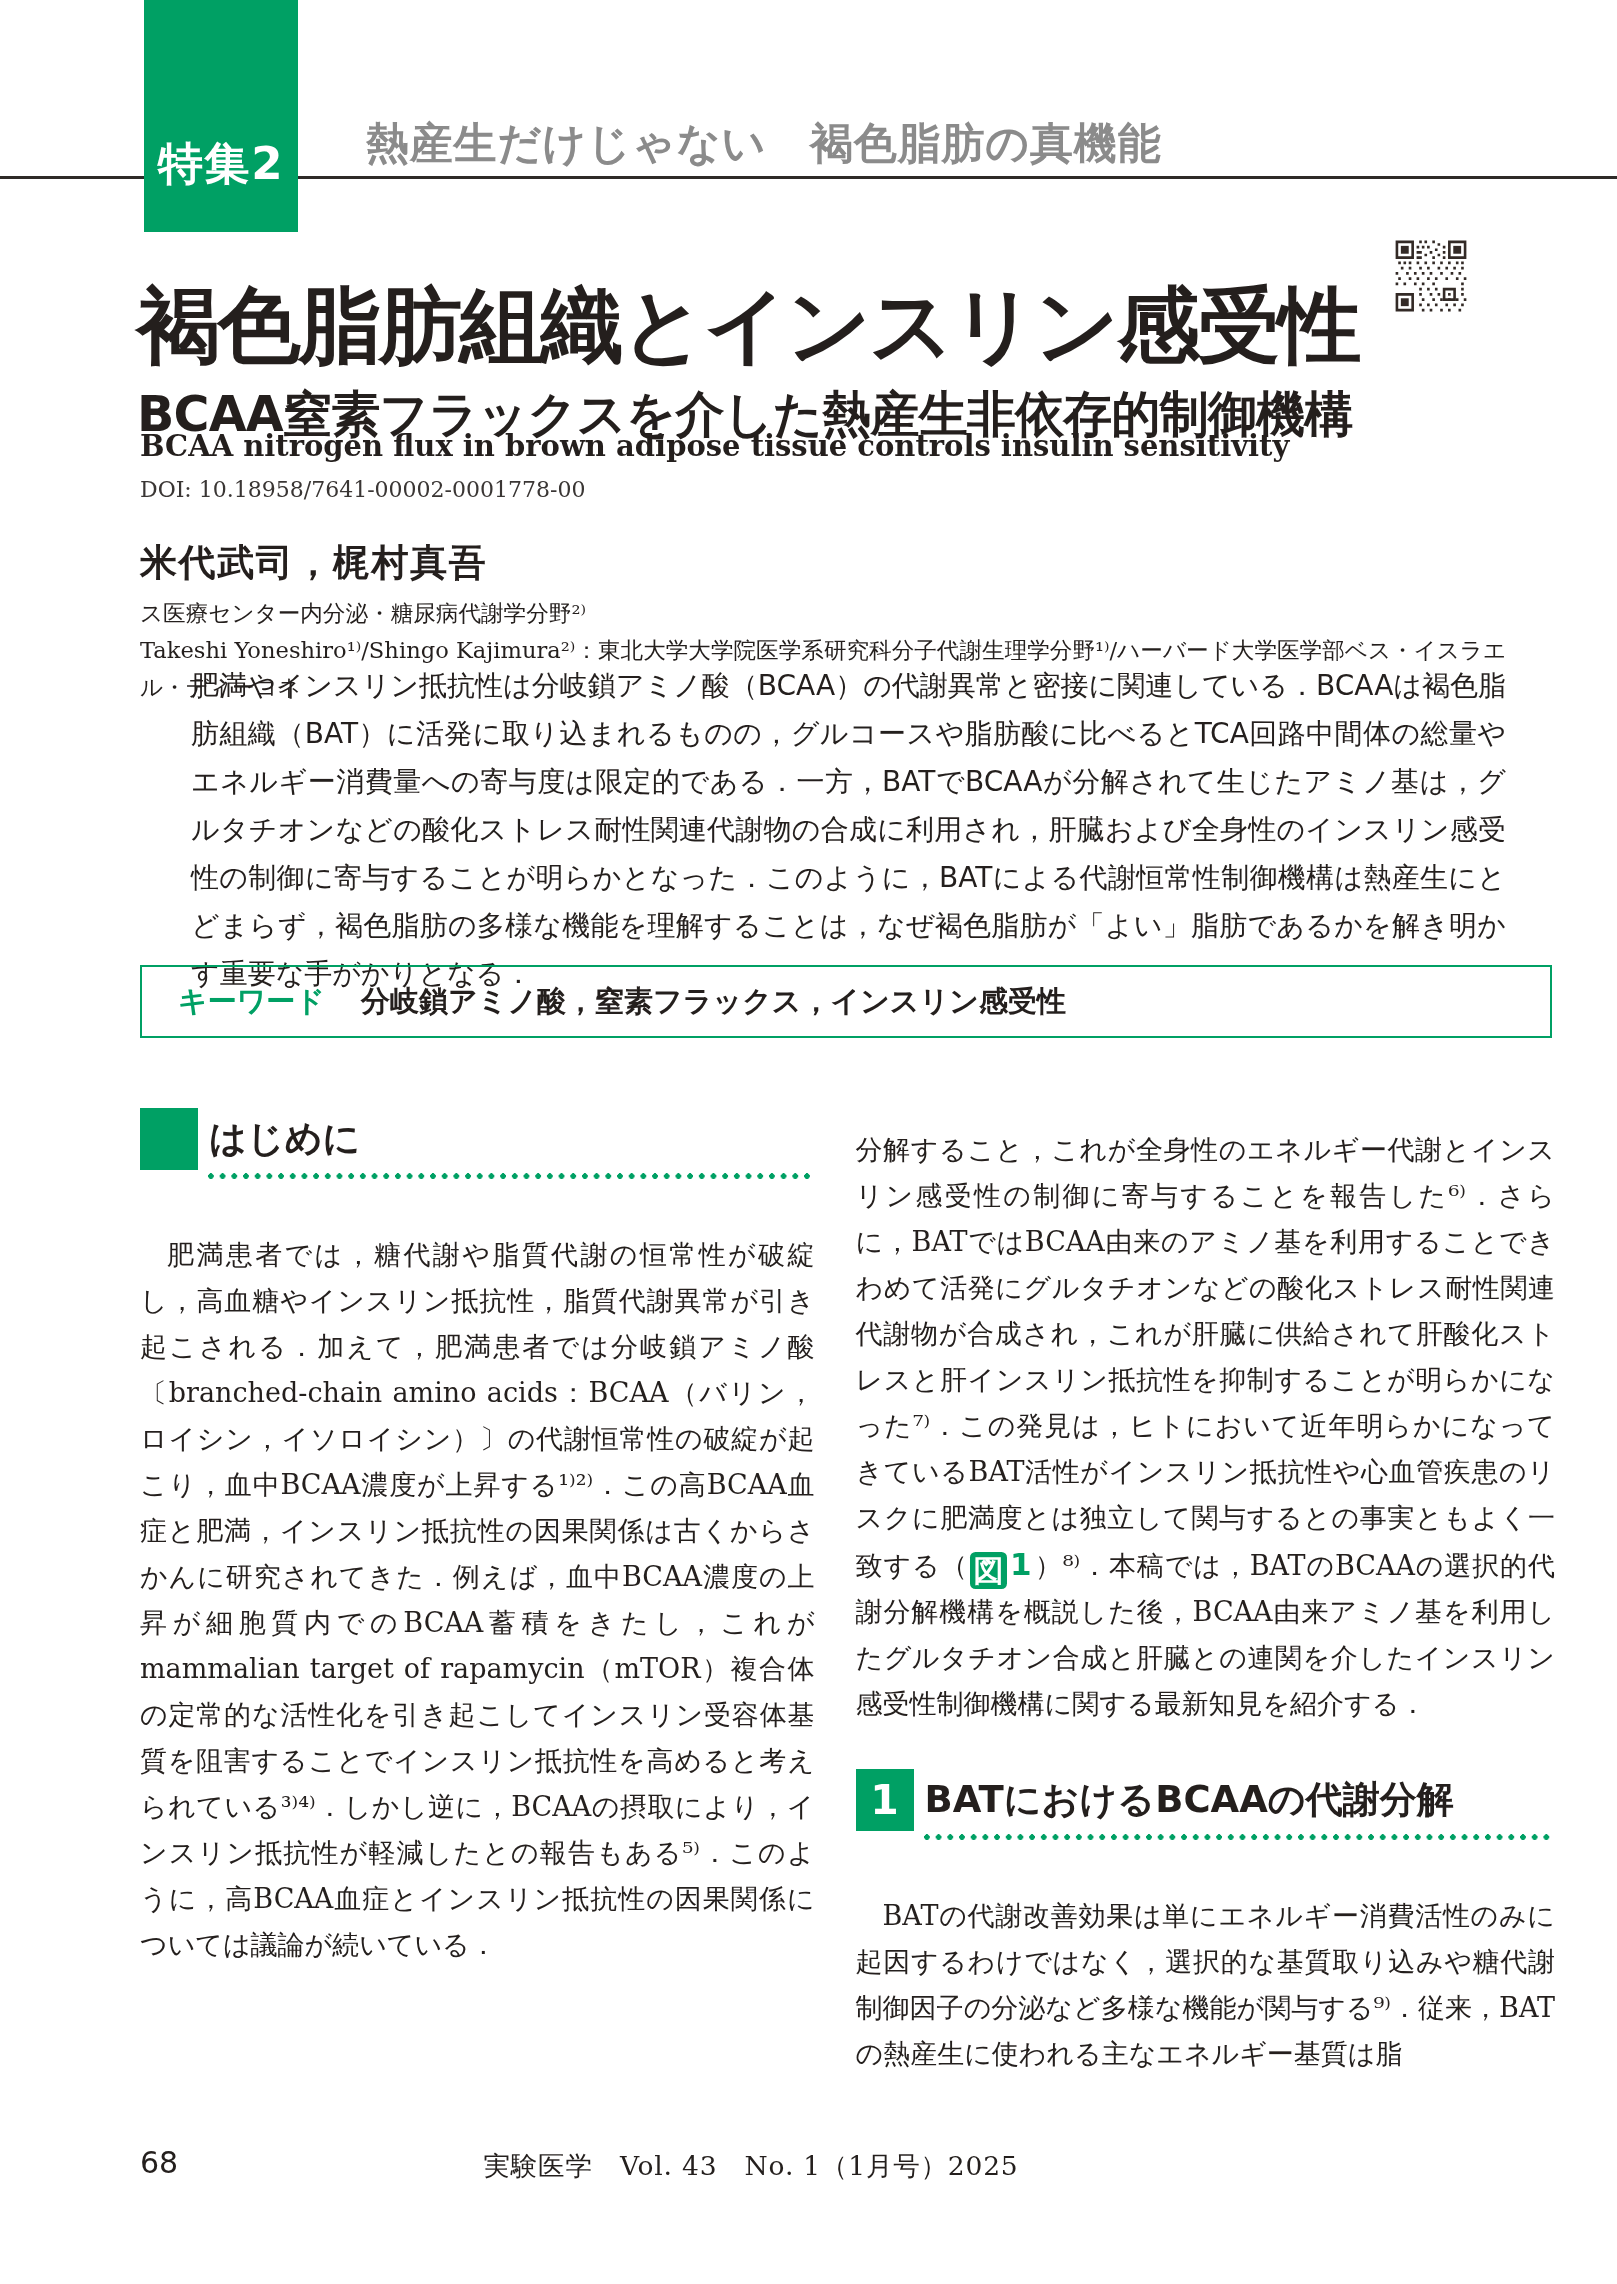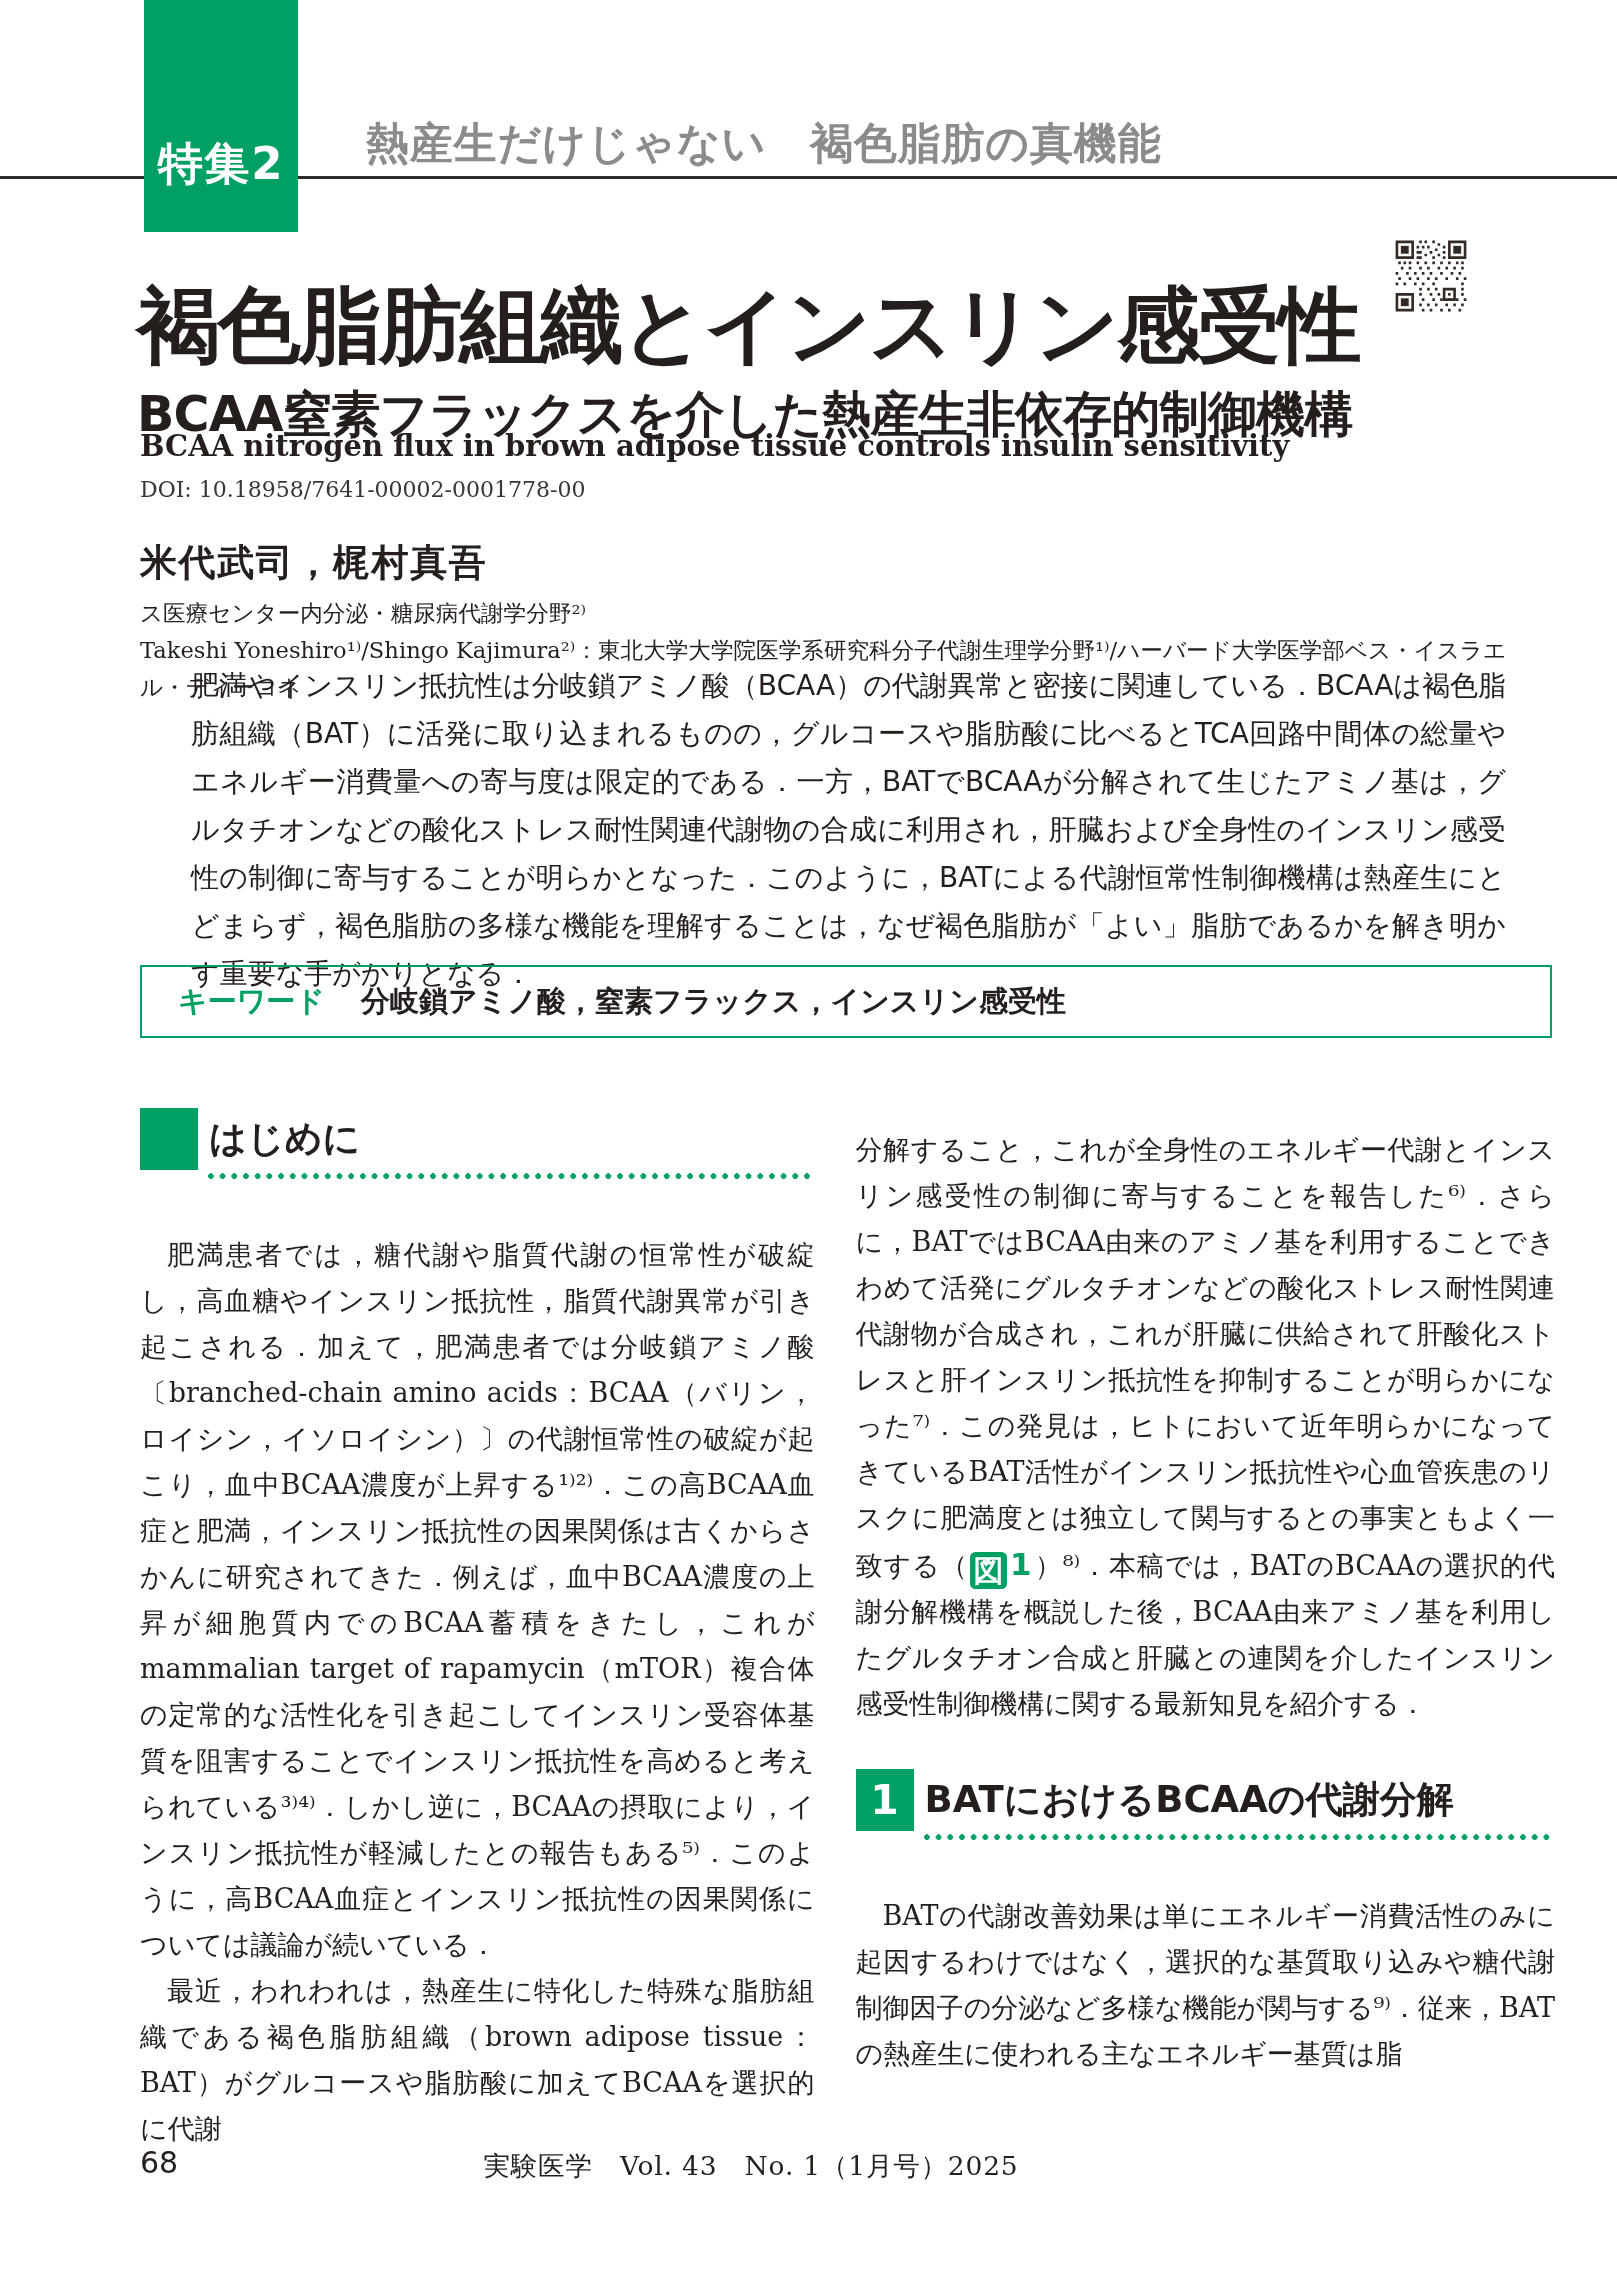--- a/index.html
+++ b/index.html
@@ -168,21 +168,20 @@
 
   <div class="body-cols">
 
     <div class="col-left">
       <div class="sec-head">
         <span class="sec-square"></span>
         <div class="sec-title">はじめに</div>
         <div class="sec-dots"></div>
       </div>
       <p class="para indent mt-after-head">肥満患者では，糖代謝や脂質代謝の恒常性が破綻し，高血糖やインスリン抵抗性，脂質代謝異常が引き起こされる．加えて，肥満患者では分岐鎖アミノ酸〔branched-chain amino acids：BCAA（バリン，ロイシン，イソロイシン）〕の代謝恒常性の破綻が起こり，血中BCAA濃度が上昇する¹⁾²⁾．この高BCAA血症と肥満，インスリン抵抗性の因果関係は古くからさかんに研究されてきた．例えば，血中BCAA濃度の上昇が細胞質内でのBCAA蓄積をきたし，これがmammalian target of rapamycin（mTOR）複合体の定常的な活性化を引き起こしてインスリン受容体基質を阻害することでインスリン抵抗性を高めると考えられている³⁾⁴⁾．しかし逆に，BCAAの摂取により，インスリン抵抗性が軽減したとの報告もある⁵⁾．このように，高BCAA血症とインスリン抵抗性の因果関係については議論が続いている．</p>
-      <p class="para indent">最近，われわれは，熱産生に特化した特殊な脂肪組織である褐色脂肪組織（brown adipose tissue：BAT）がグルコースや脂肪酸に加えてBCAAを選択的に代謝</p>
     </div>
 
     <div class="col-right">
       <p class="para"><span>分解すること，これが全身性のエネルギー代謝とインスリン感受性の制御に寄与することを報告した⁶⁾．さらに，BATではBCAA由来のアミノ基を利用することできわめて活発にグルタチオンなどの酸化ストレス耐性関連代謝物が合成され，これが肝臓に供給されて肝酸化ストレスと肝インスリン抵抗性を抑制することが明らかになった⁷⁾．この発見は，ヒトにおいて近年明らかになってきているBAT活性がインスリン抵抗性や心血管疾患のリスクに肥満度とは独立して関与するとの事実ともよく一致する（</span><span class="fig-box">図</span><span class="fig-num">1</span><span>）⁸⁾．本稿では，BATのBCAAの選択的代謝分解機構を概説した後，BCAA由来アミノ基を利用したグルタチオン合成と肝臓との連関を介したインスリン感受性制御機構に関する最新知見を紹介する．</span></p>
 
       <div class="sec-head mt-sec">
         <span class="sec-square">1</span>
         <div class="sec-title">BATにおけるBCAAの代謝分解</div>
         <div class="sec-dots"></div>
       </div>

